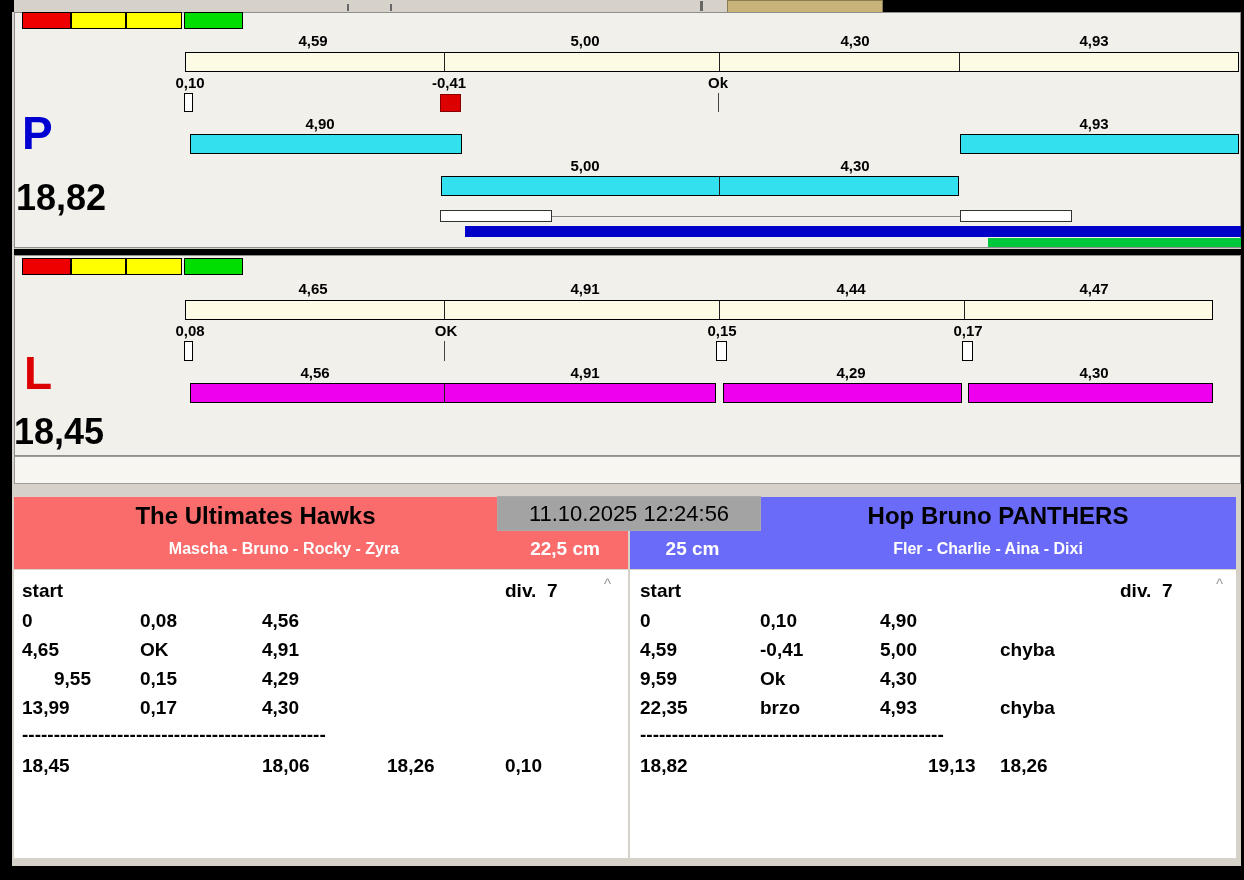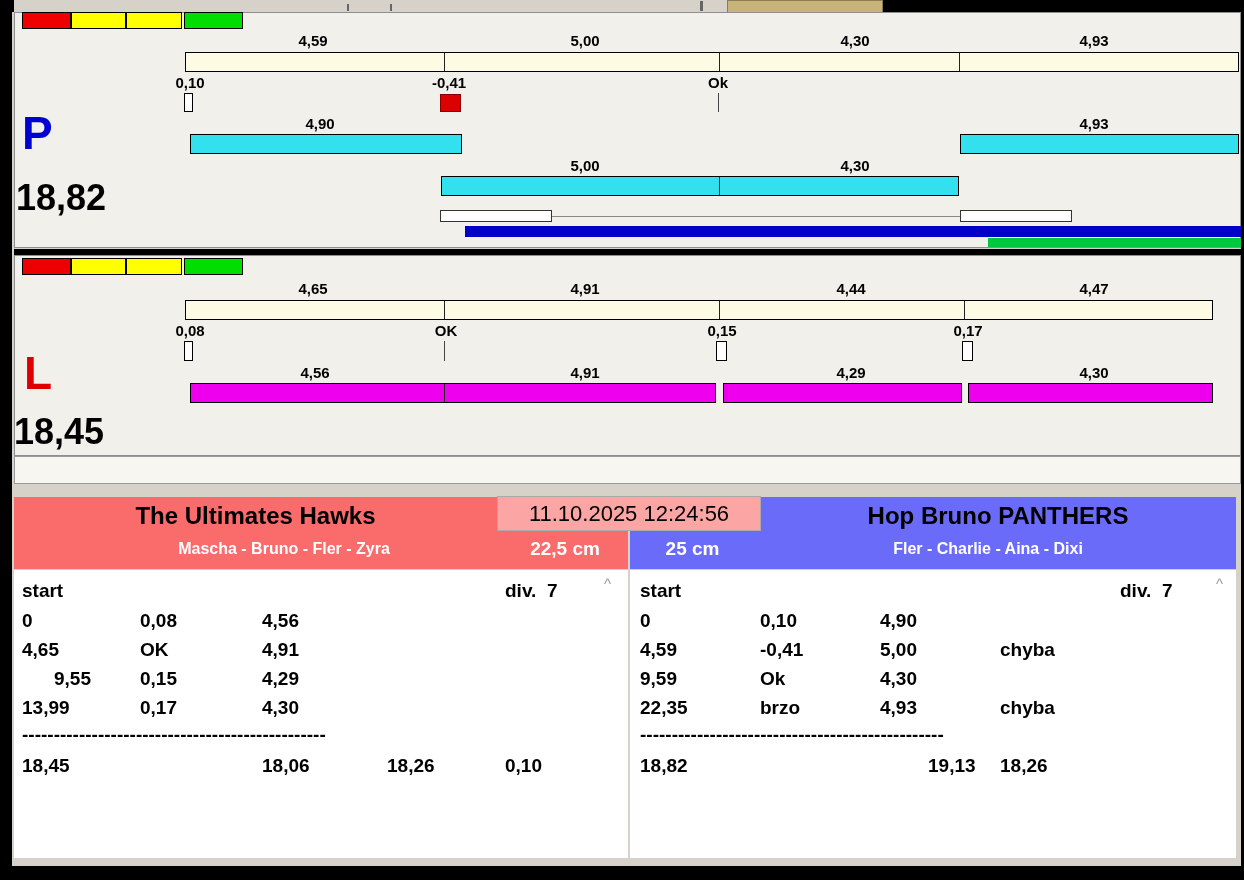--- a/index.html
+++ b/index.html
@@ -14,21 +14,21 @@
   .divline { position:absolute; top:0; bottom:0; width:1px; background:#222; }
   .tickmark { position:absolute; width:1px; background:#444; }
   .white-marker { position:absolute; background:#fff; border:1px solid #000; }
   .lane-letter { position:absolute; font-weight:bold; font-size:46px; line-height:1; }
   .total-time { position:absolute; font-weight:bold; font-size:36px; color:#000; line-height:1; }
   .marker-box { position:absolute; background:#fff; border:1px solid #333; height:12px; width:112px; }
   .hdr { position:absolute; height:72px; }
   .team-name { position:absolute; font-weight:bold; font-size:24px; color:#000; text-align:center; }
   .dogs-line { position:absolute; font-weight:bold; font-size:16px; color:#fff; text-align:center; }
   .height-badge { position:absolute; font-weight:bold; font-size:19px; color:#fff; text-align:center; }
-  .ts-box { position:absolute; left:497px; top:496px; width:264px; height:35px; background:#fca5a5; border:1px solid #aaa;
+  .ts-box { position:absolute; left:497px; top:496px; width:264px; height:35px; background:#a3a3a3; border:1px solid #aaa;
             font-size:22px; color:#000; text-align:center; line-height:33px; }
   .table-bg { position:absolute; top:570px; height:288px; background:#fff; }
   .tcell { position:absolute; font-weight:bold; font-size:19px; color:#000; white-space:pre; }
   .caret { position:absolute; font-size:15px; color:#9a9a9a; cursor:pointer; line-height:1; }
   .top-strip { position:absolute; left:14px; top:0; width:869px; height:13px; background:#D6D2CA; border-bottom:1px solid #9a9a9a; }
   .tan-box { position:absolute; left:727px; top:0; width:156px; height:13px; background:#C8B478; border:1px solid #8A7B50; }
   .strip-tick { position:absolute; background:#666; }
 </style>
 </head>
 <body>
@@ -144,21 +144,21 @@
   <div>
 
     <div class="hdr" style="left: 14px; top: 497px; width: 614px; background: rgb(250, 107, 107);"></div>
     <div class="hdr" style="left: 630px; top: 497px; width: 606px; background: rgb(107, 107, 250);"></div>
 
     <span class="team-name" style="left:14px; top:502px; width:483px;">The Ultimates Hawks</span>
     <span class="team-name" style="left:760px; top:502px; width:476px;">Hop Bruno PANTHERS</span>
 
     <div class="ts-box">11.10.2025 12:24:56</div>
 
-    <span class="dogs-line" style="left:14px; top:540px; width:540px;">Mascha - Bruno - Fler - Zyra</span>
+    <span class="dogs-line" style="left:14px; top:540px; width:540px;">Mascha - Bruno - Rocky - Zyra</span>
     <span class="height-badge" style="left:505px; top:538px; width:120px;">22,5 cm</span>
     <span class="height-badge" style="left:645px; top:538px; width:95px;text-align:center;">25 cm</span>
     <span class="dogs-line" style="left:740px; top:540px; width:496px;">Fler - Charlie - Aina - Dixi</span>
 
     <div class="table-bg" style="left:14px; width:614px;"></div>
     <div class="table-bg" style="left:630px; width:606px;"></div>
 
     <span class="caret" style="left:604px; top:576px;">^</span>
     <span class="caret" style="left:1216px; top:576px;">^</span>
 

